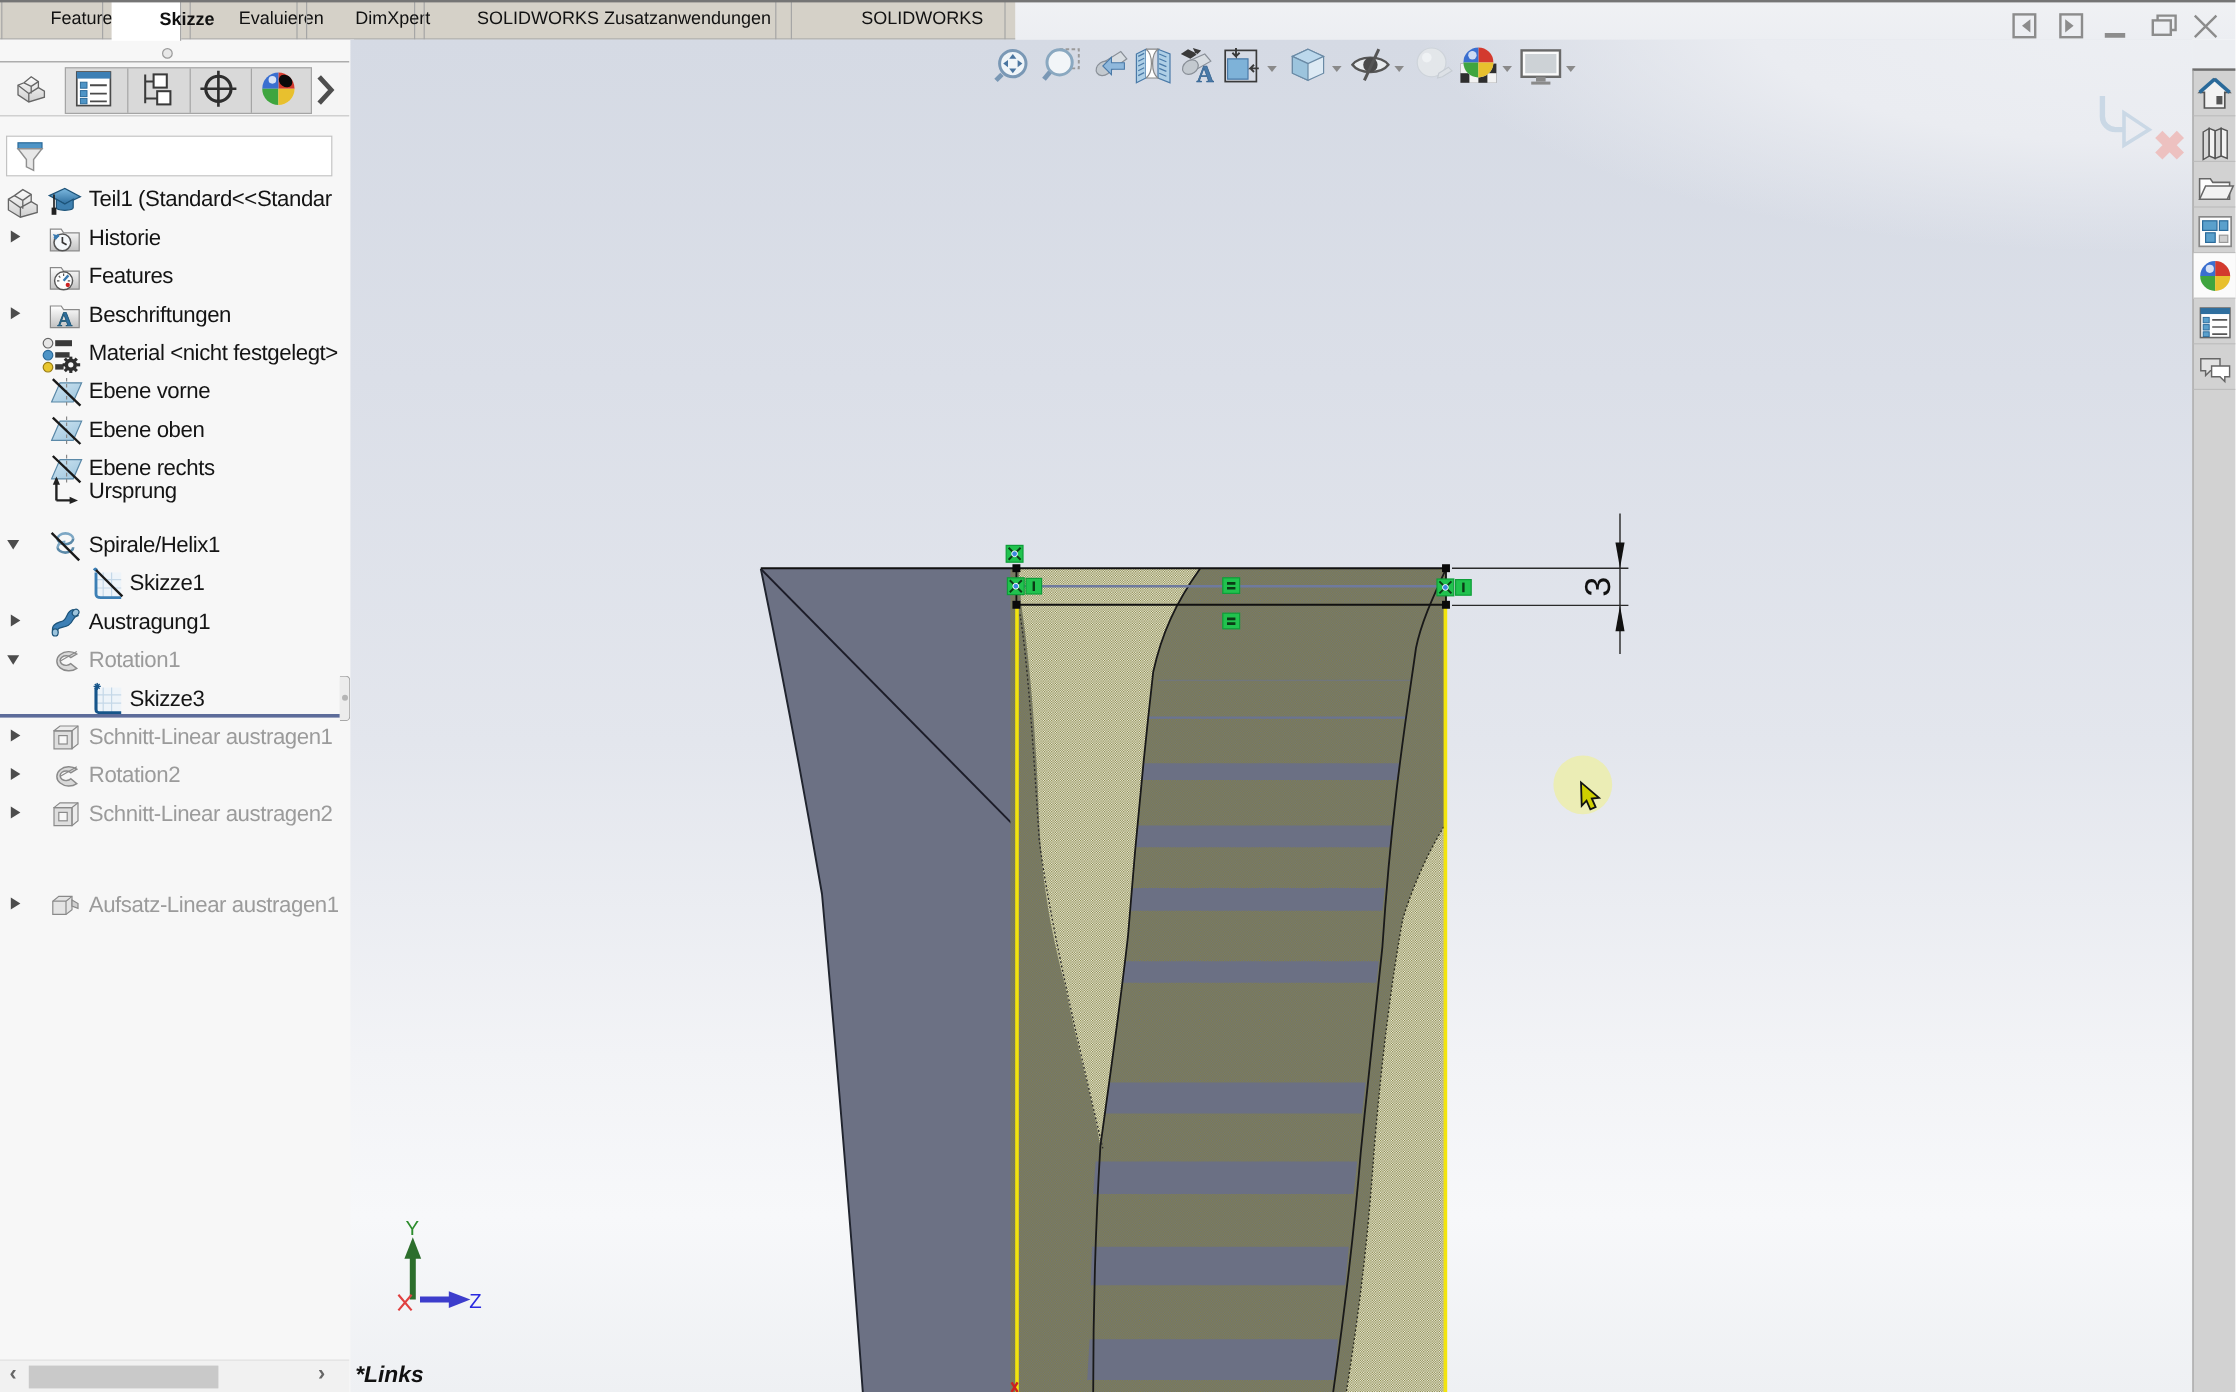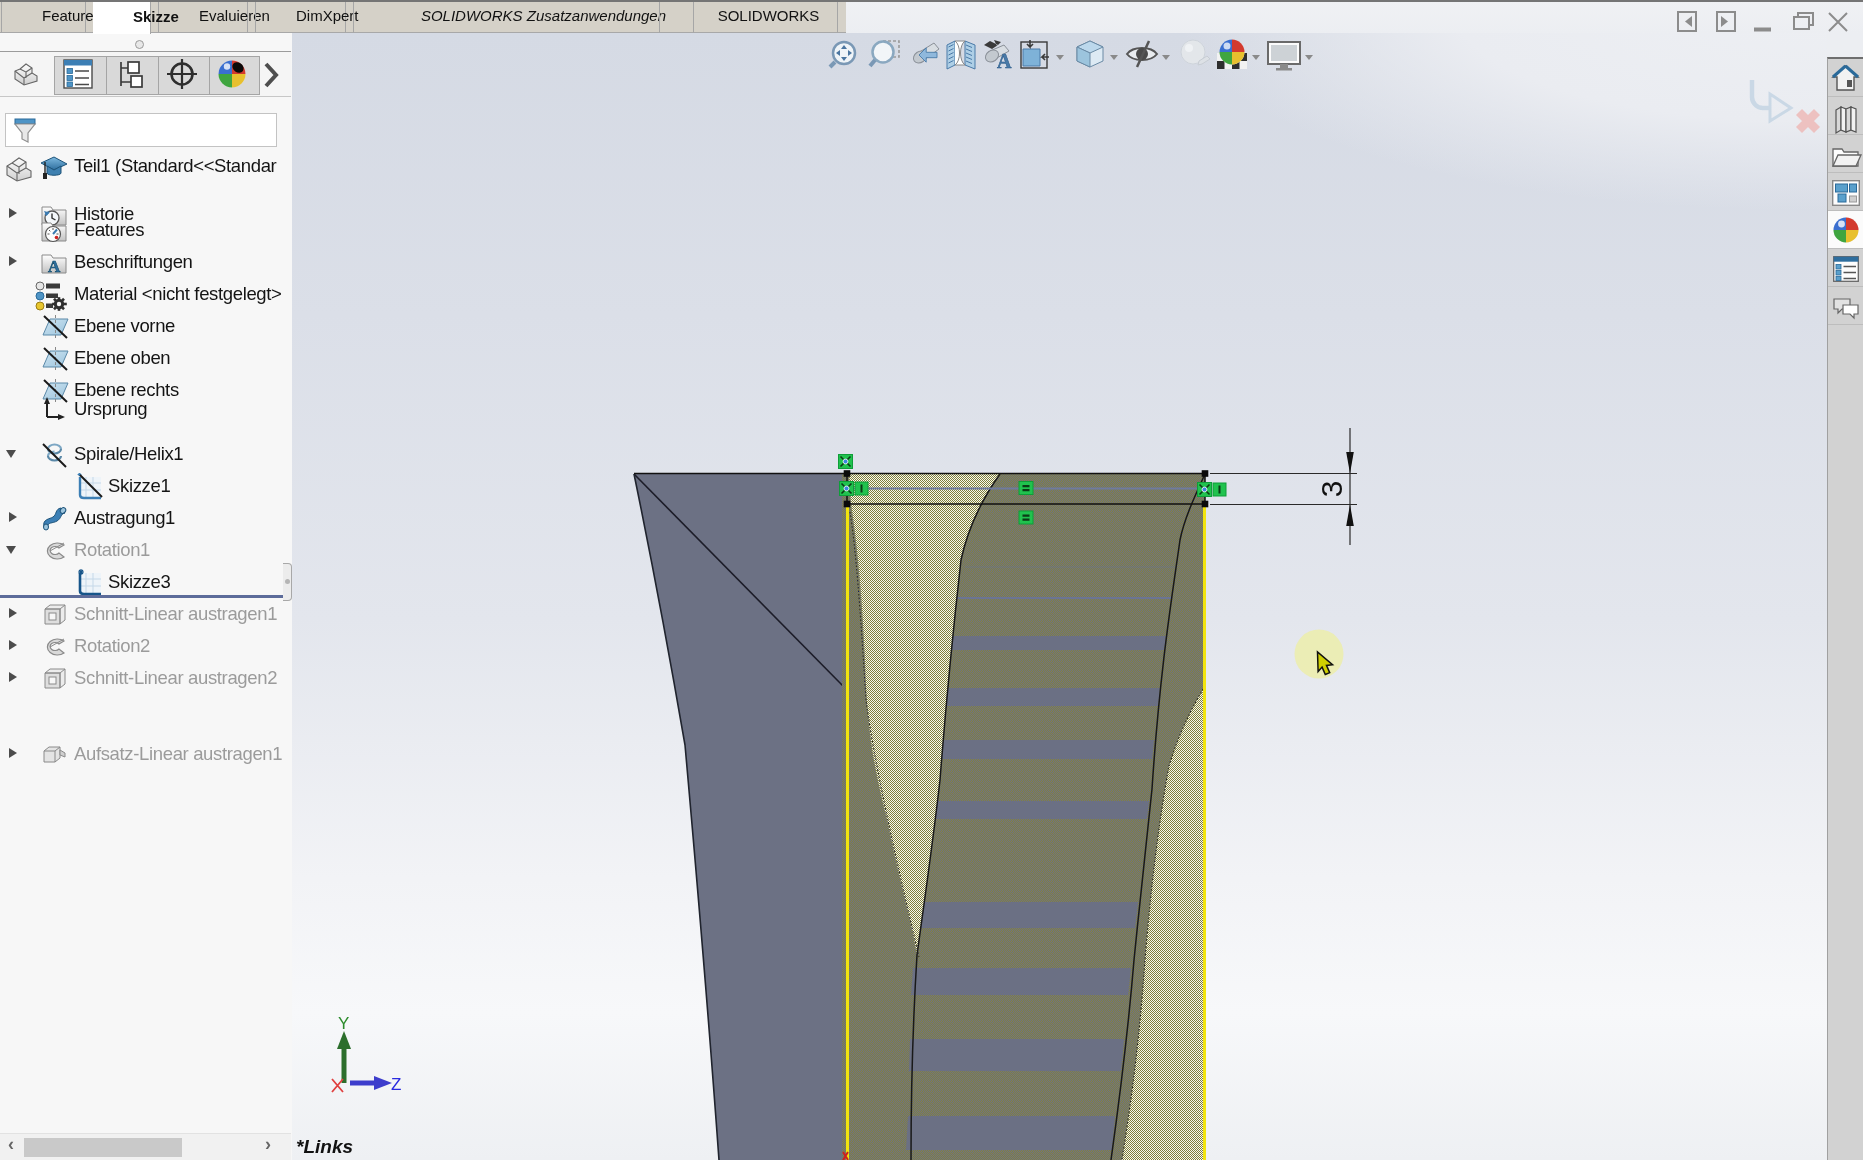--- a/index.html
+++ b/index.html
@@ -46,21 +46,21 @@
 </head>
 <body>
 
 <div class="abs" style="left:0; top:0; width:1863px; height:2px; background:#757575; z-index:9;"></div>
 <div class="abs" id="tabbar">
   <div class="graybg"></div>
   <div class="tab first" style="left:1px; width:85px;">Features</div>
   <div class="tab active" style="left:93px; width:58px;">Skizze</div>
   <div class="tab first" style="left:158px; width:90px;">Evaluieren</div>
   <div class="tab first" style="left:255px; width:91px;">DimXpert</div>
-  <div class="tab first" style="left:353px; width:341px;font-style:italic;">SOLIDWORKS Zusatzanwendungen</div>
+  <div class="tab first" style="left:353px; width:294px;">SOLIDWORKS Zusatzanwendungen</div>
   <div class="tab first" style="left:659px; width:179px;">SOLIDWORKS MBD</div>
 
   <svg class="abs" style="left:1665px; top:0; width:198px; height:40px;" viewBox="0 0 198 40">
     <g stroke="#8c8c8c" stroke-width="2" fill="none">
       <rect x="13" y="12" width="18" height="19"></rect>
       <rect x="52" y="12" width="18" height="19"></rect>
       <path d="M89 29.5 H106" stroke-width="4"></path>
       <rect x="129" y="17" width="15" height="12"></rect>
       <path d="M133 17 V13 H148 V25 H144"></path>
       <path d="M164 13 L182 31 M182 13 L164 31"></path>
@@ -151,21 +151,21 @@
           <path d="M8 10 L15 14 L15 21 M15 14 L22 9 M13 28 L13 20 L3 13 M13 20 L22 15" fill="none" stroke="#666" stroke-width="1.1"></path>
         </svg>
       <svg class="icon" style="left:39px;" width="30" height="28">
           <path d="M2 10 L15 4 L28 11 L15 17 Z" fill="url(#bluegrad)" stroke="#1d5379"></path>
           <path d="M8 13 V20 C8 23 22 23 22 20 V13 L15 17 Z" fill="#3e80b0" stroke="#1d5379"></path>
           <path d="M6 9 L6 21" stroke="#222" stroke-width="1.4" fill="none"></path>
           <rect x="4" y="20" width="4" height="6" fill="#222"></rect>
         </svg>
       <div class="txt">Teil1  (Standard&lt;&lt;Standar</div>
     </div>
-    <div class="trow" style="top:165px;padding-left:12px;">
+    <div class="trow" style="top:149px;padding-left:12px;">
       <div class="arrow-r"></div>
       <svg class="icon" style="left:40px;" width="28" height="28">
           <path d="M2 6 H11 L13 9 H26 V24 H2 Z" fill="url(#fg)" stroke="#8a8a8a"></path>
           <circle cx="12" cy="17" r="7" fill="#f4f8fb" stroke="#555" stroke-width="1.3"></circle>
           <path d="M12 12.5 V17 L15.5 19" stroke="#333" stroke-width="1.4" fill="none"></path>
           <path d="M5.5 14 A7 7 0 0 1 9 11" stroke="#3a7ab0" stroke-width="2.4" fill="none"></path>
           <path d="M4 10 L6.5 15 L9.5 11.5 Z" fill="#3a7ab0"></path>
         </svg>
       <div class="txt">Historie</div>
     </div>

